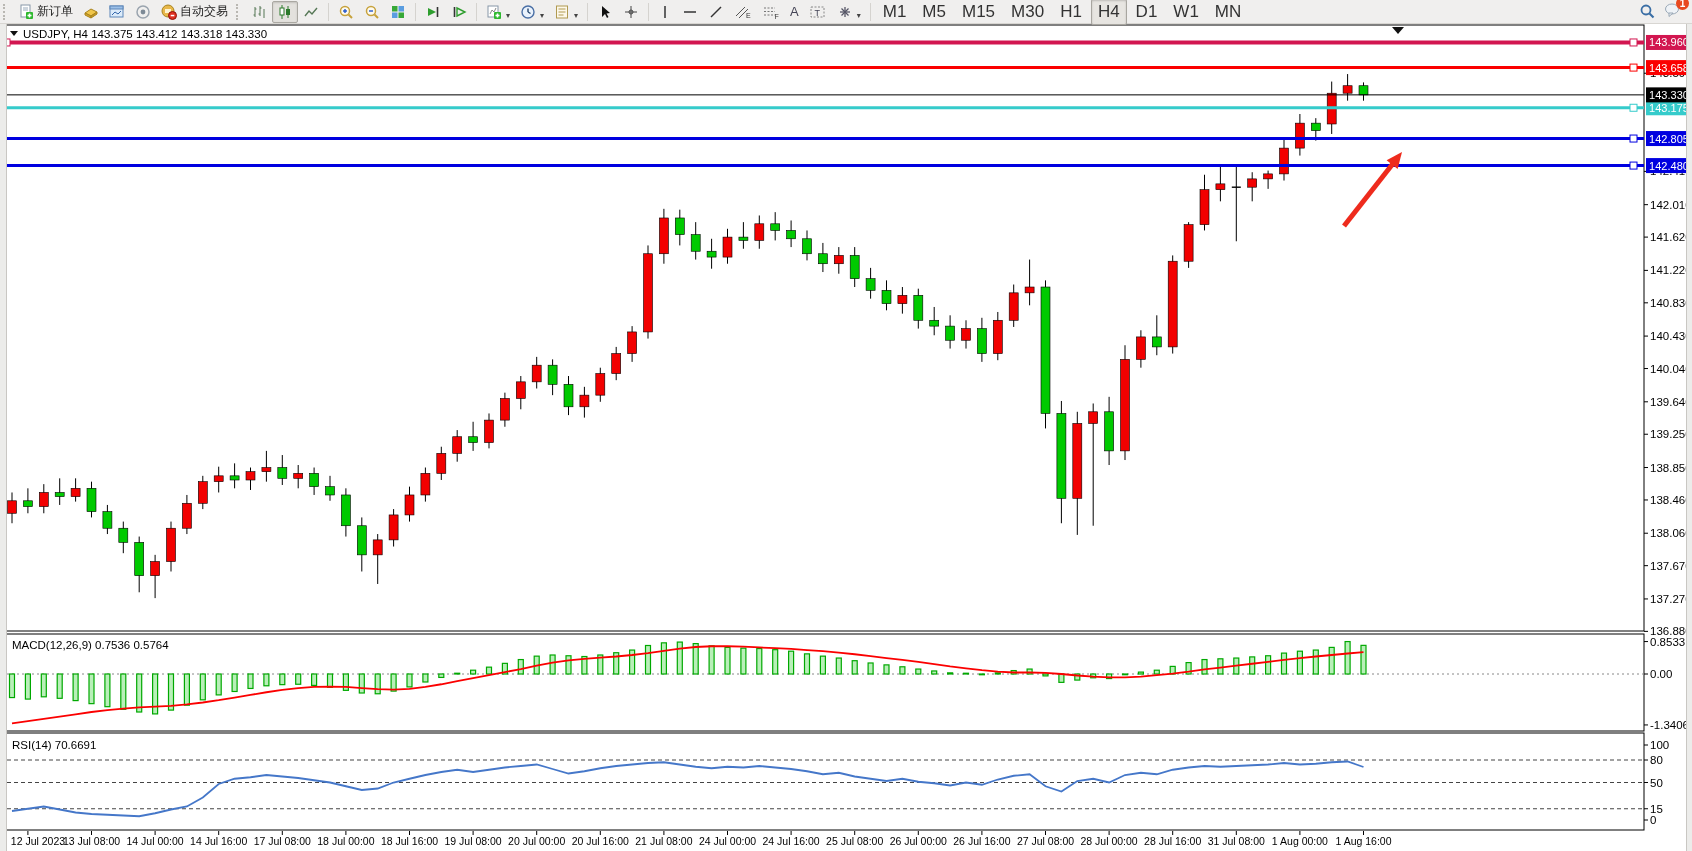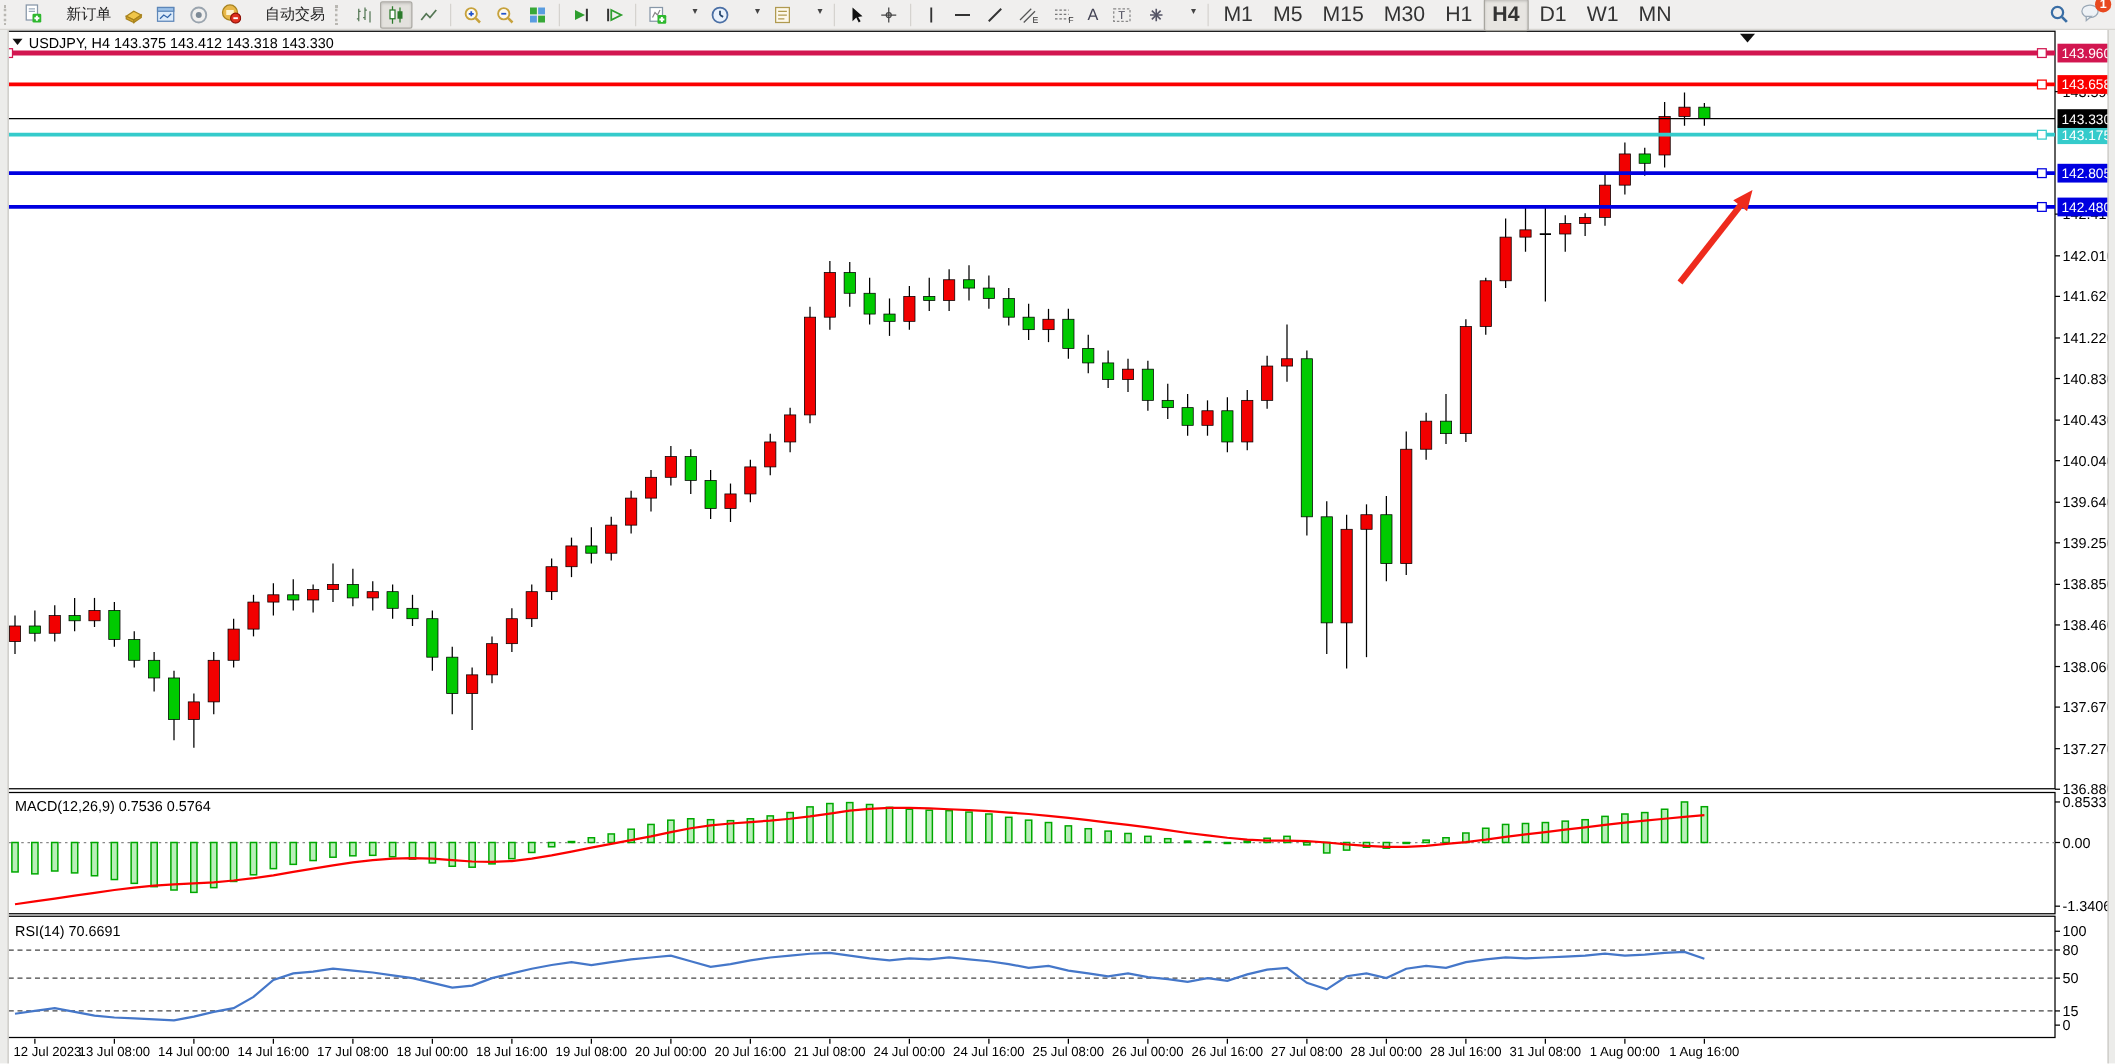--- a/index.html
+++ b/index.html
@@ -1,25 +1,25 @@
 <!DOCTYPE html>
 <html><head>
 <meta charset="utf-8">
 <style>
   html,body{margin:0;padding:0;background:#fff;}
   #app{position:relative;width:1692px;height:851px;font-family:"Liberation Sans",sans-serif;overflow:hidden;background:#fff;}
   
   #toolbar{position:absolute;left:0;top:0;width:1692px;height:23px;background:#f0efee;border-bottom:1px solid #d8d6d2;display:flex;align-items:center;font-size:12px;color:#222;z-index:5;}
   .tb-grip{width:5px;height:16px;margin:0 3px;border-left:2px dotted #b9b7b2;}
   .tb-sep{width:1px;height:18px;background:#d5d3cf;margin:0 4px;}
-  .tb-btn{display:flex;align-items:flex-start;gap:19px;padding:2px 4px;border:1px solid transparent;border-radius:2px;cursor:default;}
+  .tb-btn{display:flex;align-items:flex-end;gap:3px;padding:2px 4px;border:1px solid transparent;border-radius:2px;cursor:default;}
   .tb-btn.pressed{background:#e3e1dd;border:1px solid #aaa8a2;box-shadow:inset 0 1px 2px rgba(0,0,0,.15);}
   .tb-caret{font-size:8px;color:#444;margin-left:1px;}
   .tf-btn{padding:2px 6px;margin:0 1px;font-size:17px;color:#333;border:1px solid transparent;border-radius:2px;}
-  .tf-btn.active{background:#e7e5e1;border:1px solid #a8a6a0;box-shadow:inset 0 1px 2px rgba(0,0,0,.18);font-weight:bold;}
+  .tf-btn.active{background:#e7e5e1;border:1px solid #a8a6a0;box-shadow:inset 0 1px 2px rgba(0,0,0,.18);font-weight:normal;}
   #tb-right{margin-left:auto;display:flex;align-items:center;gap:8px;padding-right:10px;}
   #chat-badge{position:relative;}
   #chat-badge .badge{position:absolute;top:-5px;right:-7px;background:#e8491f;color:#fff;font-size:10px;font-weight:bold;border-radius:50%;width:13px;height:13px;line-height:13px;text-align:center;}
   
   #chart-wrap{position:absolute;left:0;top:24px;width:1692px;height:827px;}
   svg text{font-family:"Liberation Sans",sans-serif;}
   .side-strip{position:absolute;top:0;height:827px;background:#ececea;}
 </style>
 </head>
 <body>

